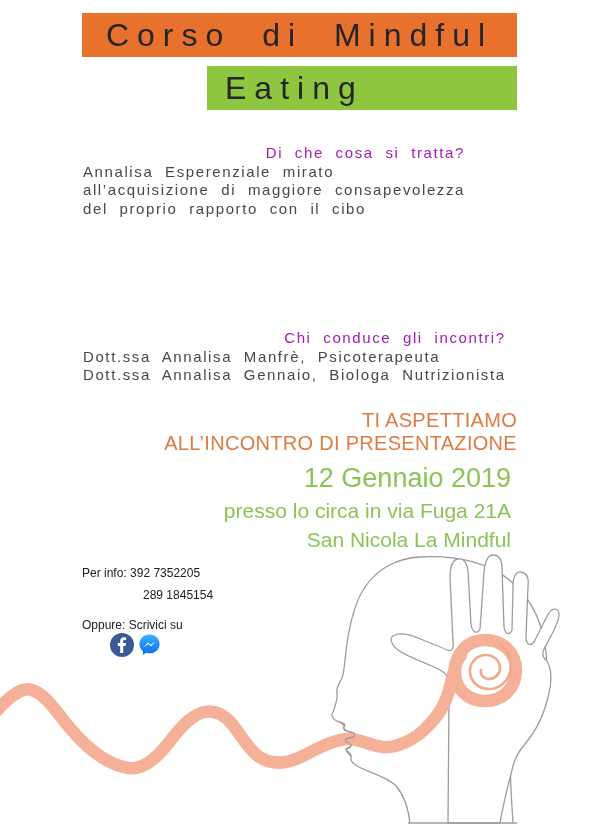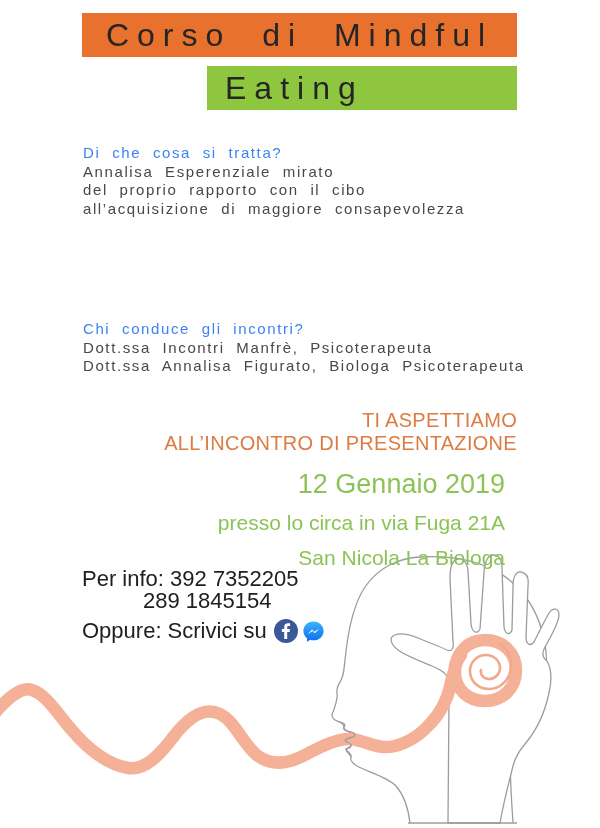--- a/index.html
+++ b/index.html
@@ -10,36 +10,36 @@
   
   .banner{position:absolute;display:flex;align-items:center;
     font-size:32px;font-weight:400;color:#252525;
     letter-spacing:8px;word-spacing:14px;white-space:nowrap;}
   .banner-orange{left:82px;top:13px;width:435px;height:44px;background:#E8712E;justify-content:center;}
   .banner-green{left:207px;top:66px;width:310px;height:44px;background:#8EC63F;padding-left:18px;box-sizing:border-box;}
   
   .section{position:absolute;left:83px;font-size:15px;line-height:18.5px;
     letter-spacing:1.6px;word-spacing:6px;color:#48484a;white-space:nowrap;}
   .section p{margin:0;}
-  .section .h{color:#3b82f6;}
-  .sec1{top:144px;} .sec2{top:240px;} .sec3{top:320px;}
+  .section .h{color:#a21caf;text-align:right;}
+  .sec1{top:144px;} .sec2{top:240px;} .sec3{top:329px;}
   
   .announce{position:absolute;right:83px;top:409px;text-align:right;
     color:#DD7C42;font-size:20px;line-height:23px;font-weight:400;letter-spacing:.3px;white-space:nowrap;}
   .announce p{margin:0;}
   .event{position:absolute;right:83px;top:457px;text-align:right;
     color:#8CC356;font-size:21px;line-height:23px;white-space:nowrap;}
-  .event p{margin:12px;}
+  .event p{margin:6px;}
   .event .date{font-size:27px;line-height:30px;}
   
-  .contact{position:absolute;left:0;top:0;width:555px;height:828px;color:#202020;font-size:22px;}
+  .contact{position:absolute;left:0;top:0;width:555px;height:828px;color:#202020;font-size:12px;}
   .contact p{margin:0;position:absolute;white-space:nowrap;}
   .perinfo{left:82px;top:566px;}
   .phone2{left:143px;top:588px;}
-  .social{left:82px;top:618px;display:flex;align-items:center;}
+  .social{left:82px;top:618px;display:flex;align-items:center;flex-direction:column;}
   .social .icons{display:inline-flex;margin-left:7px;gap:3px;align-items:center;}
   .social svg{display:block;}
   
   .illustration{position:absolute;left:0;top:0;pointer-events:none;}
 </style>
 </head>
 <body>
 
 <div class="poster">
 
@@ -143,40 +143,40 @@
          C 343,730 347,731 354,733
          C 356,735 355,737 349,738
          C 345,739 344,741 347,742
          C 353,744 352,747 346,749
          C 345,751 350,754 351,757"></path>
   </svg>
 
   <div class="section sec1">
     <p class="h">Di che cosa si tratta?</p>
     <p>Annalisa Esperenziale mirato</p>
+    <p>all’acquisizione di maggiore consapevolezza</p>
     <p>del proprio rapporto con il cibo</p>
-    <p>all’acquisizione di maggiore consapevolezza</p>
   </div>
 
 
   <div class="section sec3">
     <p class="h">Chi conduce gli incontri?</p>
-    <p>Dott.ssa Incontri Manfrè, Psicoterapeuta</p>
-    <p>Dott.ssa Annalisa Figurato, Biologa Psicoterapeuta</p>
+    <p>Dott.ssa Annalisa Manfrè, Psicoterapeuta</p>
+    <p>Dott.ssa Annalisa Gennaio, Biologa Nutrizionista</p>
   </div>
 
   <div class="announce">
     <p>TI ASPETTIAMO</p>
     <p>ALL’INCONTRO DI PRESENTAZIONE</p>
   </div>
 
   <div class="event">
     <p class="date">12 Gennaio 2019</p>
     <p>presso lo circa in via Fuga 21A</p>
-    <p>San Nicola La Biologa</p>
+    <p>San Nicola La Mindful</p>
   </div>
 
   <div class="contact">
     <p class="perinfo"><span>Per info:</span>&nbsp;<span>392 7352205</span></p>
     <p class="phone2">289 1845154</p>
     <p class="social">
       <span>Oppure: Scrivici su</span>
       <span class="icons">
 
         <svg width="24" height="24" viewBox="0 0 24 24">

